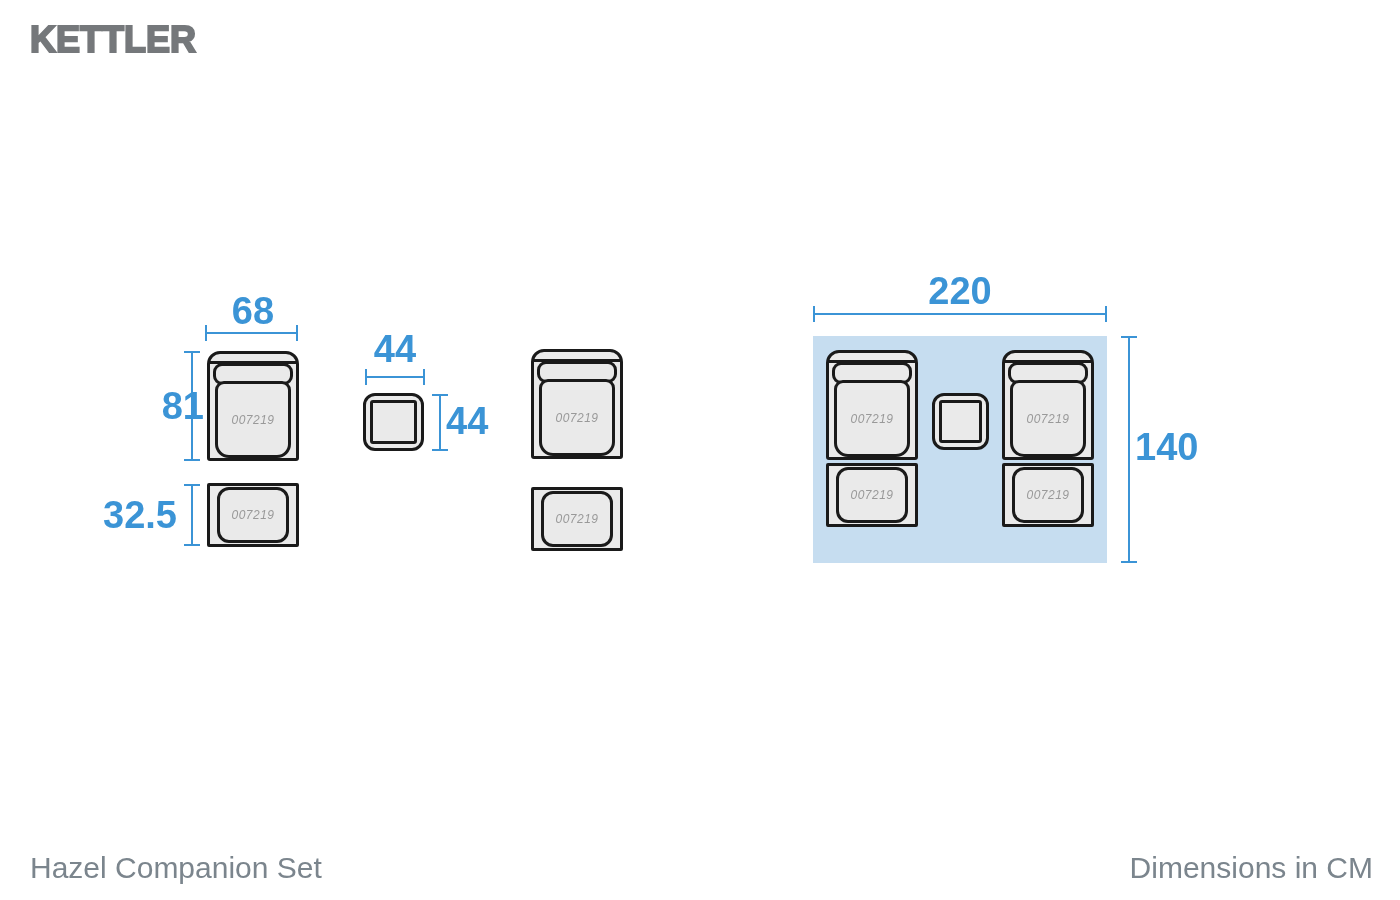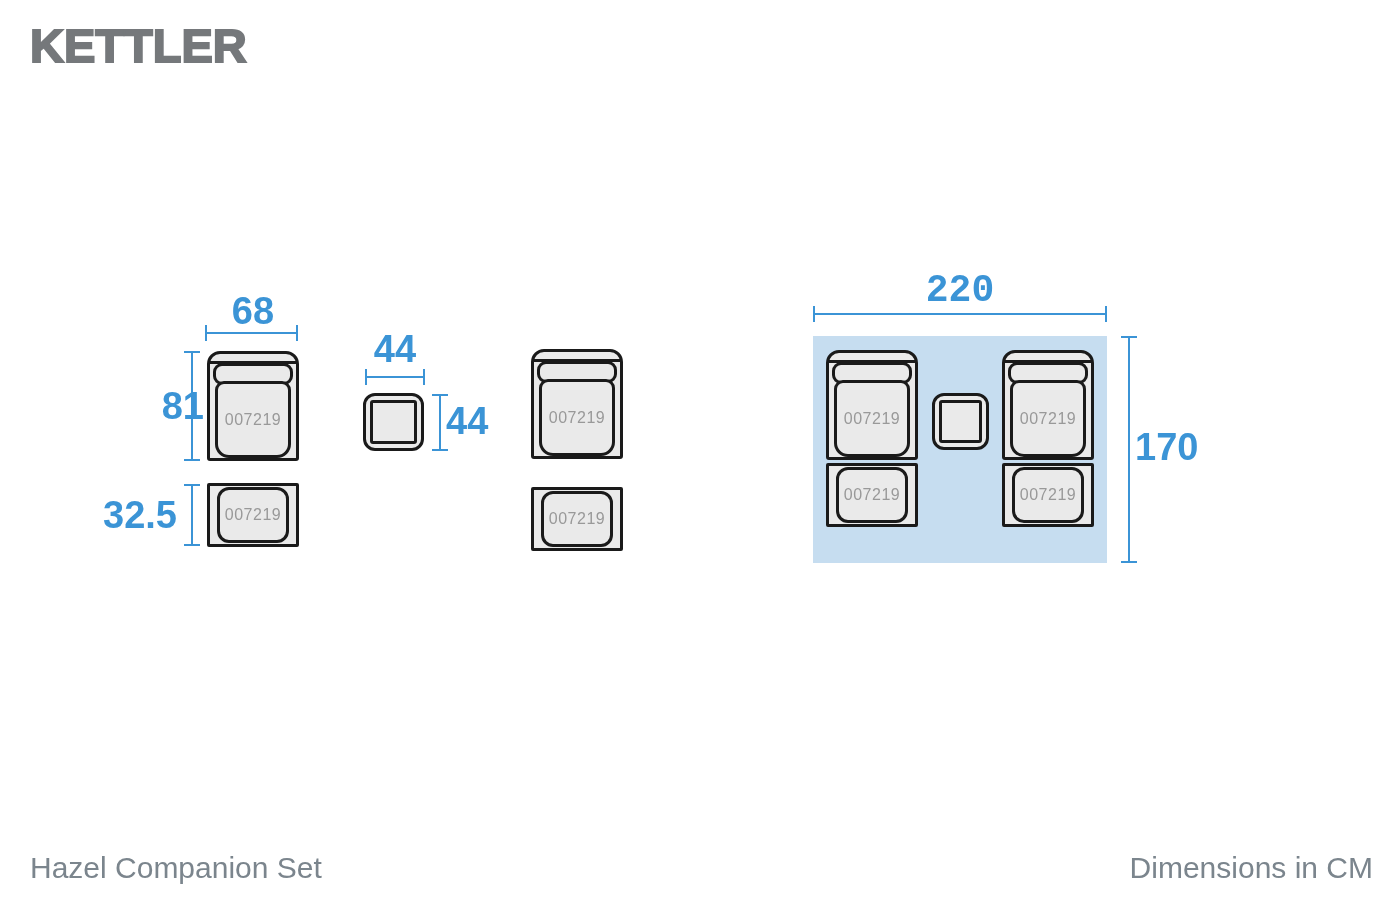--- a/index.html
+++ b/index.html
@@ -12,21 +12,21 @@
     --caption:#7b858d;
   }
   *{margin:0;padding:0;box-sizing:border-box;}
   html,body{background:#ffffff;}
   .canvas{
     position:relative;width:1400px;height:900px;background:#ffffff;overflow:hidden;
     font-family:"Liberation Sans","DejaVu Sans",sans-serif;
   }
   .logo{
     position:absolute;left:30px;top:22px;
-    font-size:47px;line-height:1;font-weight:bold;color:var(--logo);
+    font-size:36px;line-height:1;font-weight:bold;color:var(--logo);
     -webkit-text-stroke:2px var(--logo);letter-spacing:0px;
   }
   .caption{
     position:absolute;top:851px;font-size:30px;line-height:1.1;color:var(--caption);
   }
   .caption.left{left:30px;}
   .caption.right{right:27px;}
 
   
   .dim-num{
@@ -55,21 +55,21 @@
     display:flex;align-items:center;justify-content:center;
   }
   .ottoman{position:absolute;width:92px;height:64px;background:var(--fill);border:3px solid var(--stroke);border-radius:2px;}
   .ottoman .cushion{
     position:absolute;left:7px;right:7px;top:1px;bottom:1px;background:var(--fill);
     border:3px solid var(--stroke);border-radius:12px;
     display:flex;align-items:center;justify-content:center;
   }
   .stable{position:absolute;width:61px;height:58px;background:var(--fill);border:3px solid var(--stroke);border-radius:12px;}
   .stable .inner{position:absolute;inset:4px;background:var(--fill);border:3px solid var(--stroke);border-radius:3px;}
-  .code{font-size:16px;letter-spacing:0.5px;color:var(--code);line-height:1;}
+  .code{font-size:12px;letter-spacing:0.5px;color:var(--code);line-height:1;font-style:italic;}
 
   .plan{position:absolute;left:813px;top:336px;width:294px;height:227px;background:var(--panel);}
 </style>
 </head>
 <body>
 
 <div class="canvas">
 
   <div class="logo">KETTLER</div>
 
@@ -113,23 +113,23 @@
       <span class="code">007219</span>
     </div>
   </div>
 
   <div class="ottoman" style="left:531px;top:487px;">
     <div class="cushion">
       <span class="code">007219</span>
     </div>
   </div>
 
-  <div class="dim-num" style="left:912px;top:272px;width:96px;font-family:Liberation Mono, monospace;">220</div>
+  <div class="dim-num" style="left:912px;top:272px;width:96px;">220</div>
   <div class="hdim" style="left:813px;top:306px;width:294px;"></div>
-  <div class="dim-num" style="left:1135px;top:428px;text-align:left;">170</div>
+  <div class="dim-num" style="left:1135px;top:428px;text-align:left;">140</div>
   <div class="vdim" style="left:1121px;top:336px;height:227px;"></div>
 
   <div class="plan">
     <div class="chair" style="left:13px;top:14px;">
       <div class="shell"></div>
       <div class="rail"></div>
       <div class="back"></div>
       <div class="seat">
         <span class="code">007219</span>
       </div>

